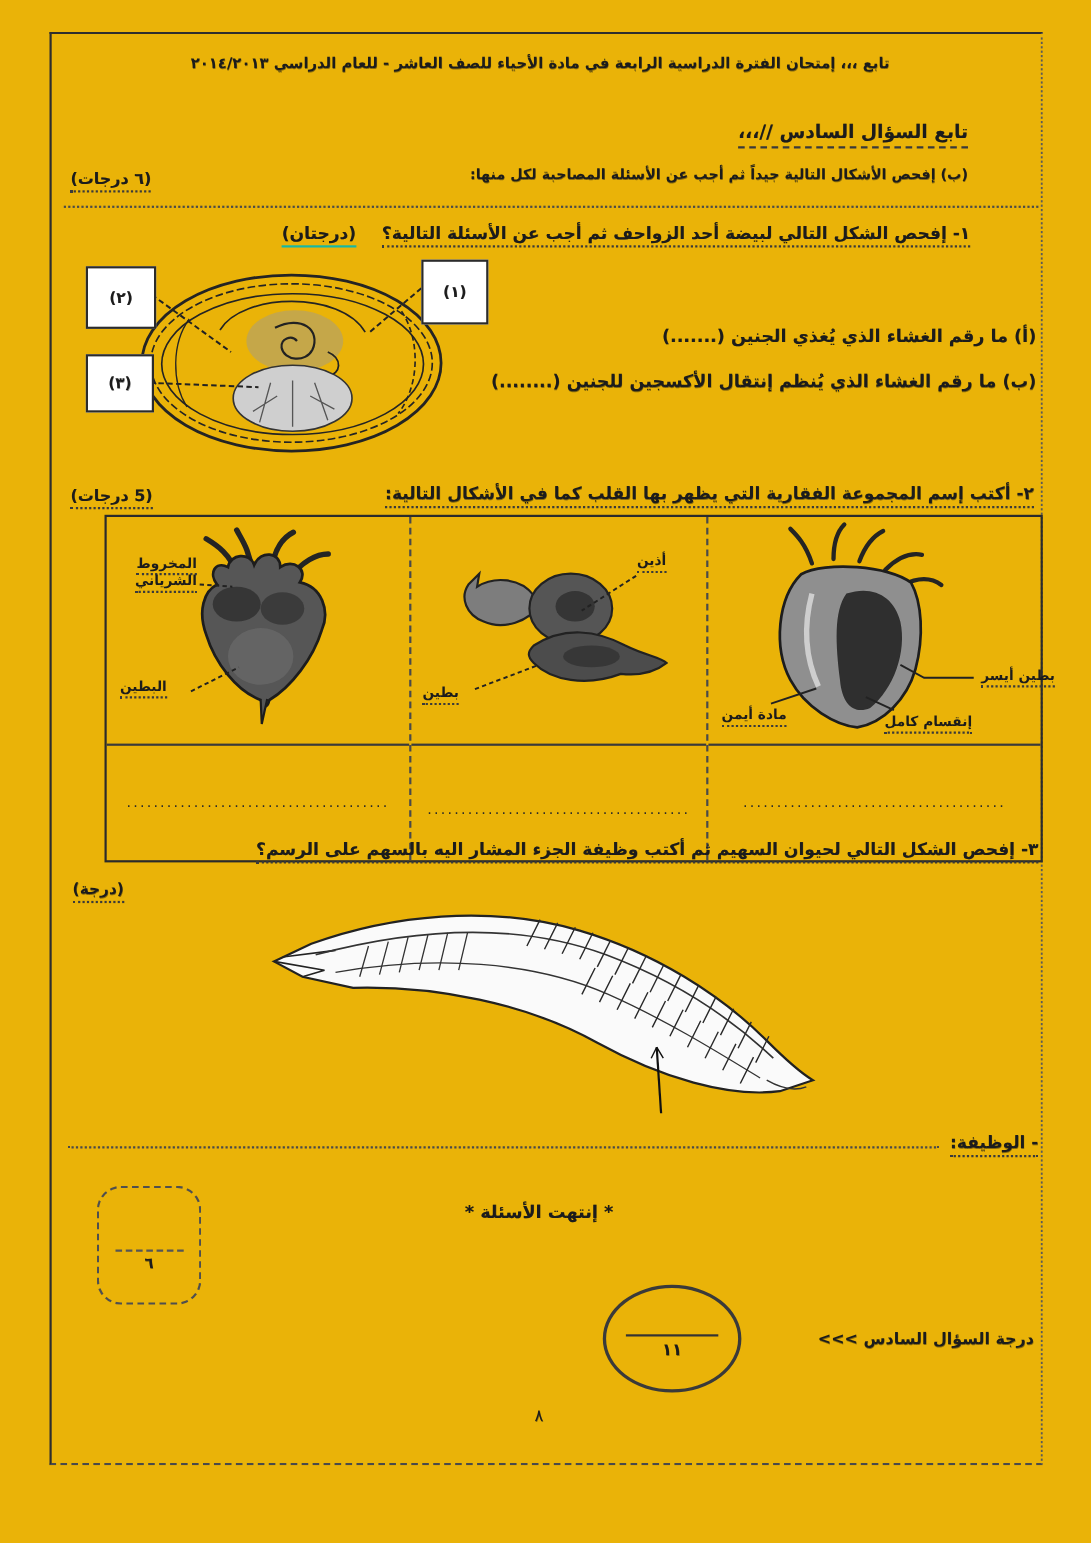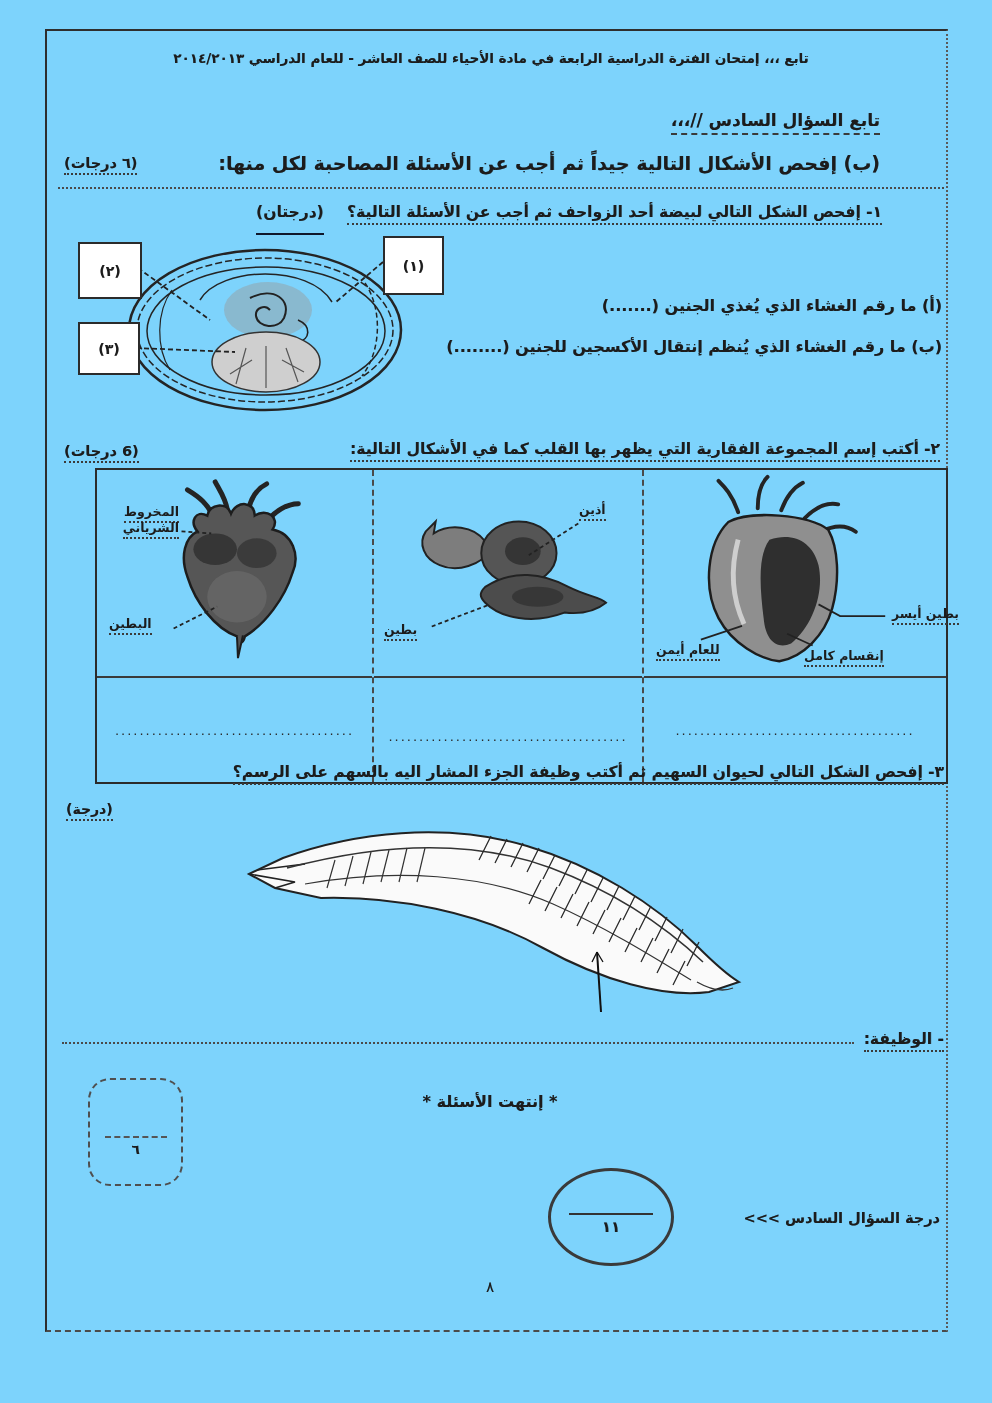--- a/index.html
+++ b/index.html
@@ -3,38 +3,38 @@
 <meta charset="utf-8">
 <style>
   html,body{margin:0;padding:0;}
   body{
     width:992px;height:1403px;overflow:hidden;
     background:#ffffff;
     font-family:"DejaVu Sans", sans-serif;
     color:#1c1c1c;
     position:relative;
   }
-  #page{position:absolute;inset:0;background:#7dd3fc;}
+  #page{position:absolute;inset:0;background:#eab308;}
   .frame{
     position:absolute;left:45px;top:29px;width:899px;height:1299px;
     border-top:2px solid #2e2e2e;
     border-left:2px solid #2e2e2e;
     border-right:2px dotted #5a5a5a;
     border-bottom:2px dashed #4a4a4a;
   }
   .abs{position:absolute;}
   .rtl{direction:rtl;unicode-bidi:plaintext;text-align:right;}
   .b{font-weight:bold;}
   .scan{text-shadow:0.3px 0.3px 0 rgba(20,20,20,.45);}
   .u-dot{border-bottom:2px dotted #3a3a3a;padding-bottom:2px;}
   .u-dash{border-bottom:2px dashed #3a3a3a;padding-bottom:3px;}
-  .u-solid{border-bottom:2px solid #0f172a;padding-bottom:12px;}
+  .u-solid{border-bottom:2px solid #14b8a6;padding-bottom:2px;}
   .header{top:50px;left:100px;right:110px;text-align:center;font-size:13.5px;}
   .title{top:110px;right:112px;font-size:17px;}
-  .partb-text{top:152px;right:112px;font-size:19px;}
+  .partb-text{top:152px;right:112px;font-size:13px;}
   .partb-marks{top:155px;left:64px;font-size:14.5px;}
   .rule-dotted{top:187px;left:58px;width:886px;border-top:2px dotted #4a4a4a;height:0;}
   .q1-line{top:203px;right:110px;font-size:15.5px;}
   .marks-gap{margin-inline-start:18px;}
   .label-box{
     border:2px solid #2b2b2b;display:flex;align-items:center;justify-content:center;
     font-size:14px;font-weight:bold;background:#fff;
   }
   .qa{top:296px;right:50px;font-size:16px;}
   .qb{top:337px;right:50px;font-size:16px;}
@@ -122,21 +122,21 @@
       <span>(٣)</span>
     </div>
   <div class="abs label-box scan" style="left:383px;top:236px;width:57px;height:55px;">
       <span>(١)</span>
     </div>
 
   <div class="abs qb rtl b scan">(ب) ما رقم الغشاء الذي يُنظم إنتقال الأكسجين للجنين (........)</div>
   <div class="abs qa rtl b scan">(أ) ما رقم الغشاء الذي يُغذي الجنين (.......)</div>
 
   <div class="abs q2-line rtl b scan"><span class="u-dot">٢- أكتب إسم المجموعة الفقارية التي يظهر بها القلب كما في الأشكال التالية:</span></div>
-  <div class="abs q2-marks rtl b scan"><span class="u-dot">(6 درجات)</span></div>
+  <div class="abs q2-marks rtl b scan"><span class="u-dot">(5 درجات)</span></div>
 
   <div class="htable">
 
     <div class="hcell" style="width:275px;">
       <div class="draw">
         <svg width="275" height="204" viewBox="0 0 275 206">
           <path d="M118,52 C112,34 100,26 90,20 M132,50 C130,30 122,20 118,12 M150,50 C152,28 162,18 170,14 M165,58 C178,40 192,34 202,34" stroke="#242424" stroke-width="5" fill="none" stroke-linecap="round"></path>
           <path d="M100,62 C92,52 98,40 110,46 C112,34 130,32 134,44 C140,30 158,32 158,46 C170,38 184,48 176,60 C196,64 204,86 196,104 C188,130 168,156 148,168 C146,176 142,176 140,168 C118,160 98,134 90,108 C82,86 88,68 100,62 Z" fill="#565656" stroke="#1d1d1d" stroke-width="2.5"></path>
           <path d="M140,168 L141,190 L146,167" fill="#565656" stroke="#1d1d1d" stroke-width="2"></path>
           <ellipse cx="118" cy="80" rx="22" ry="16" fill="#2e2e2e" opacity="0.8"></ellipse>
@@ -179,21 +179,21 @@
           <path d="M86,52 C64,74 60,120 76,150 C90,176 118,192 138,194 C162,190 184,168 192,140 C200,110 198,78 188,60 C168,44 108,40 86,52 Z" fill="#8f8f8f" stroke="#1d1d1d" stroke-width="2.5"></path>
           <path d="M128,70 C152,62 172,72 178,96 C184,124 172,158 150,176 C136,182 124,174 122,150 C118,118 116,86 128,70 Z" fill="#2f2f2f"></path>
           <path d="M96,70 C88,100 90,130 102,156" stroke="#e8e8e8" stroke-width="5" fill="none" opacity="0.7"></path>
           <g stroke="#222" stroke-width="1.8" fill="none">
             <path d="M246,148 L200,148 L178,136"></path>
             <path d="M58,172 L100,158"></path>
             <path d="M172,178 L146,166"></path>
           </g>
         </svg>
         <div class="hlabel nowrap" style="left:248px;top:136px;"><span class="u-dot">بطين أيسر</span></div>
-        <div class="hlabel nowrap" style="left:12px;top:172px;"><span class="u-dot">للعام أيمن</span></div>
+        <div class="hlabel nowrap" style="left:12px;top:172px;"><span class="u-dot">مادة أيمن</span></div>
         <div class="hlabel nowrap" style="left:160px;top:178px;"><span class="u-dot">إنقسام كامل</span></div>
       </div>
       <div class="ans">.......................................</div>
     </div>
   </div>
 
   <div class="abs q3-line rtl b scan"><span class="u-dot">٣- إفحص الشكل التالي لحيوان السهيم ثم أكتب وظيفة الجزء المشار اليه بالسهم على الرسم؟</span></div>
   <div class="abs q3-marks rtl b scan"><span class="u-dot">(درجة)</span></div>
 
   <svg class="abs" style="left:235px;top:812px;" width="515" height="205" viewBox="0 0 515 205">

